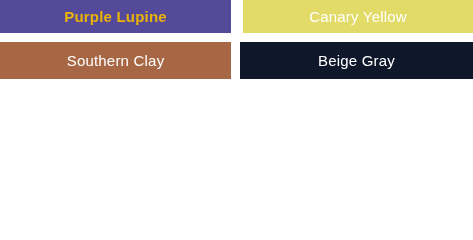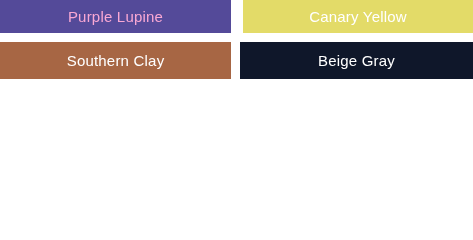--- a/index.html
+++ b/index.html
@@ -43,21 +43,21 @@
   .pos-tr { left: 243px; top: 0px;  width: 230px; height: 33px; }
   .pos-bl { left: 0px;   top: 42px; width: 231px; height: 37px; }
   .pos-br { left: 240px; top: 42px; width: 233px; height: 37px; }
 </style>
 </head>
 <body style="background-color: rgb(255, 255, 255);">
 
 <div class="palette-grid">
 
   <div class="swatch pos-tl" style="background-color: rgb(84, 74, 153);">
-    <span class="swatch-label" style="color: #f9a8d4;">Purple Lupine</span>
+    <span class="swatch-label" style="color: #eab308; font-weight: bold;">Purple Lupine</span>
   </div>
 
   <div class="swatch pos-tr" style="background-color: rgb(227, 219, 104);">
     <span class="swatch-label" style="color: rgb(255, 255, 255);">Canary Yellow</span>
   </div>
 
   <div class="swatch pos-bl" style="background-color: rgb(167, 102, 68);">
     <span class="swatch-label" style="color: rgb(255, 255, 255);">Southern Clay</span>
   </div>
 

